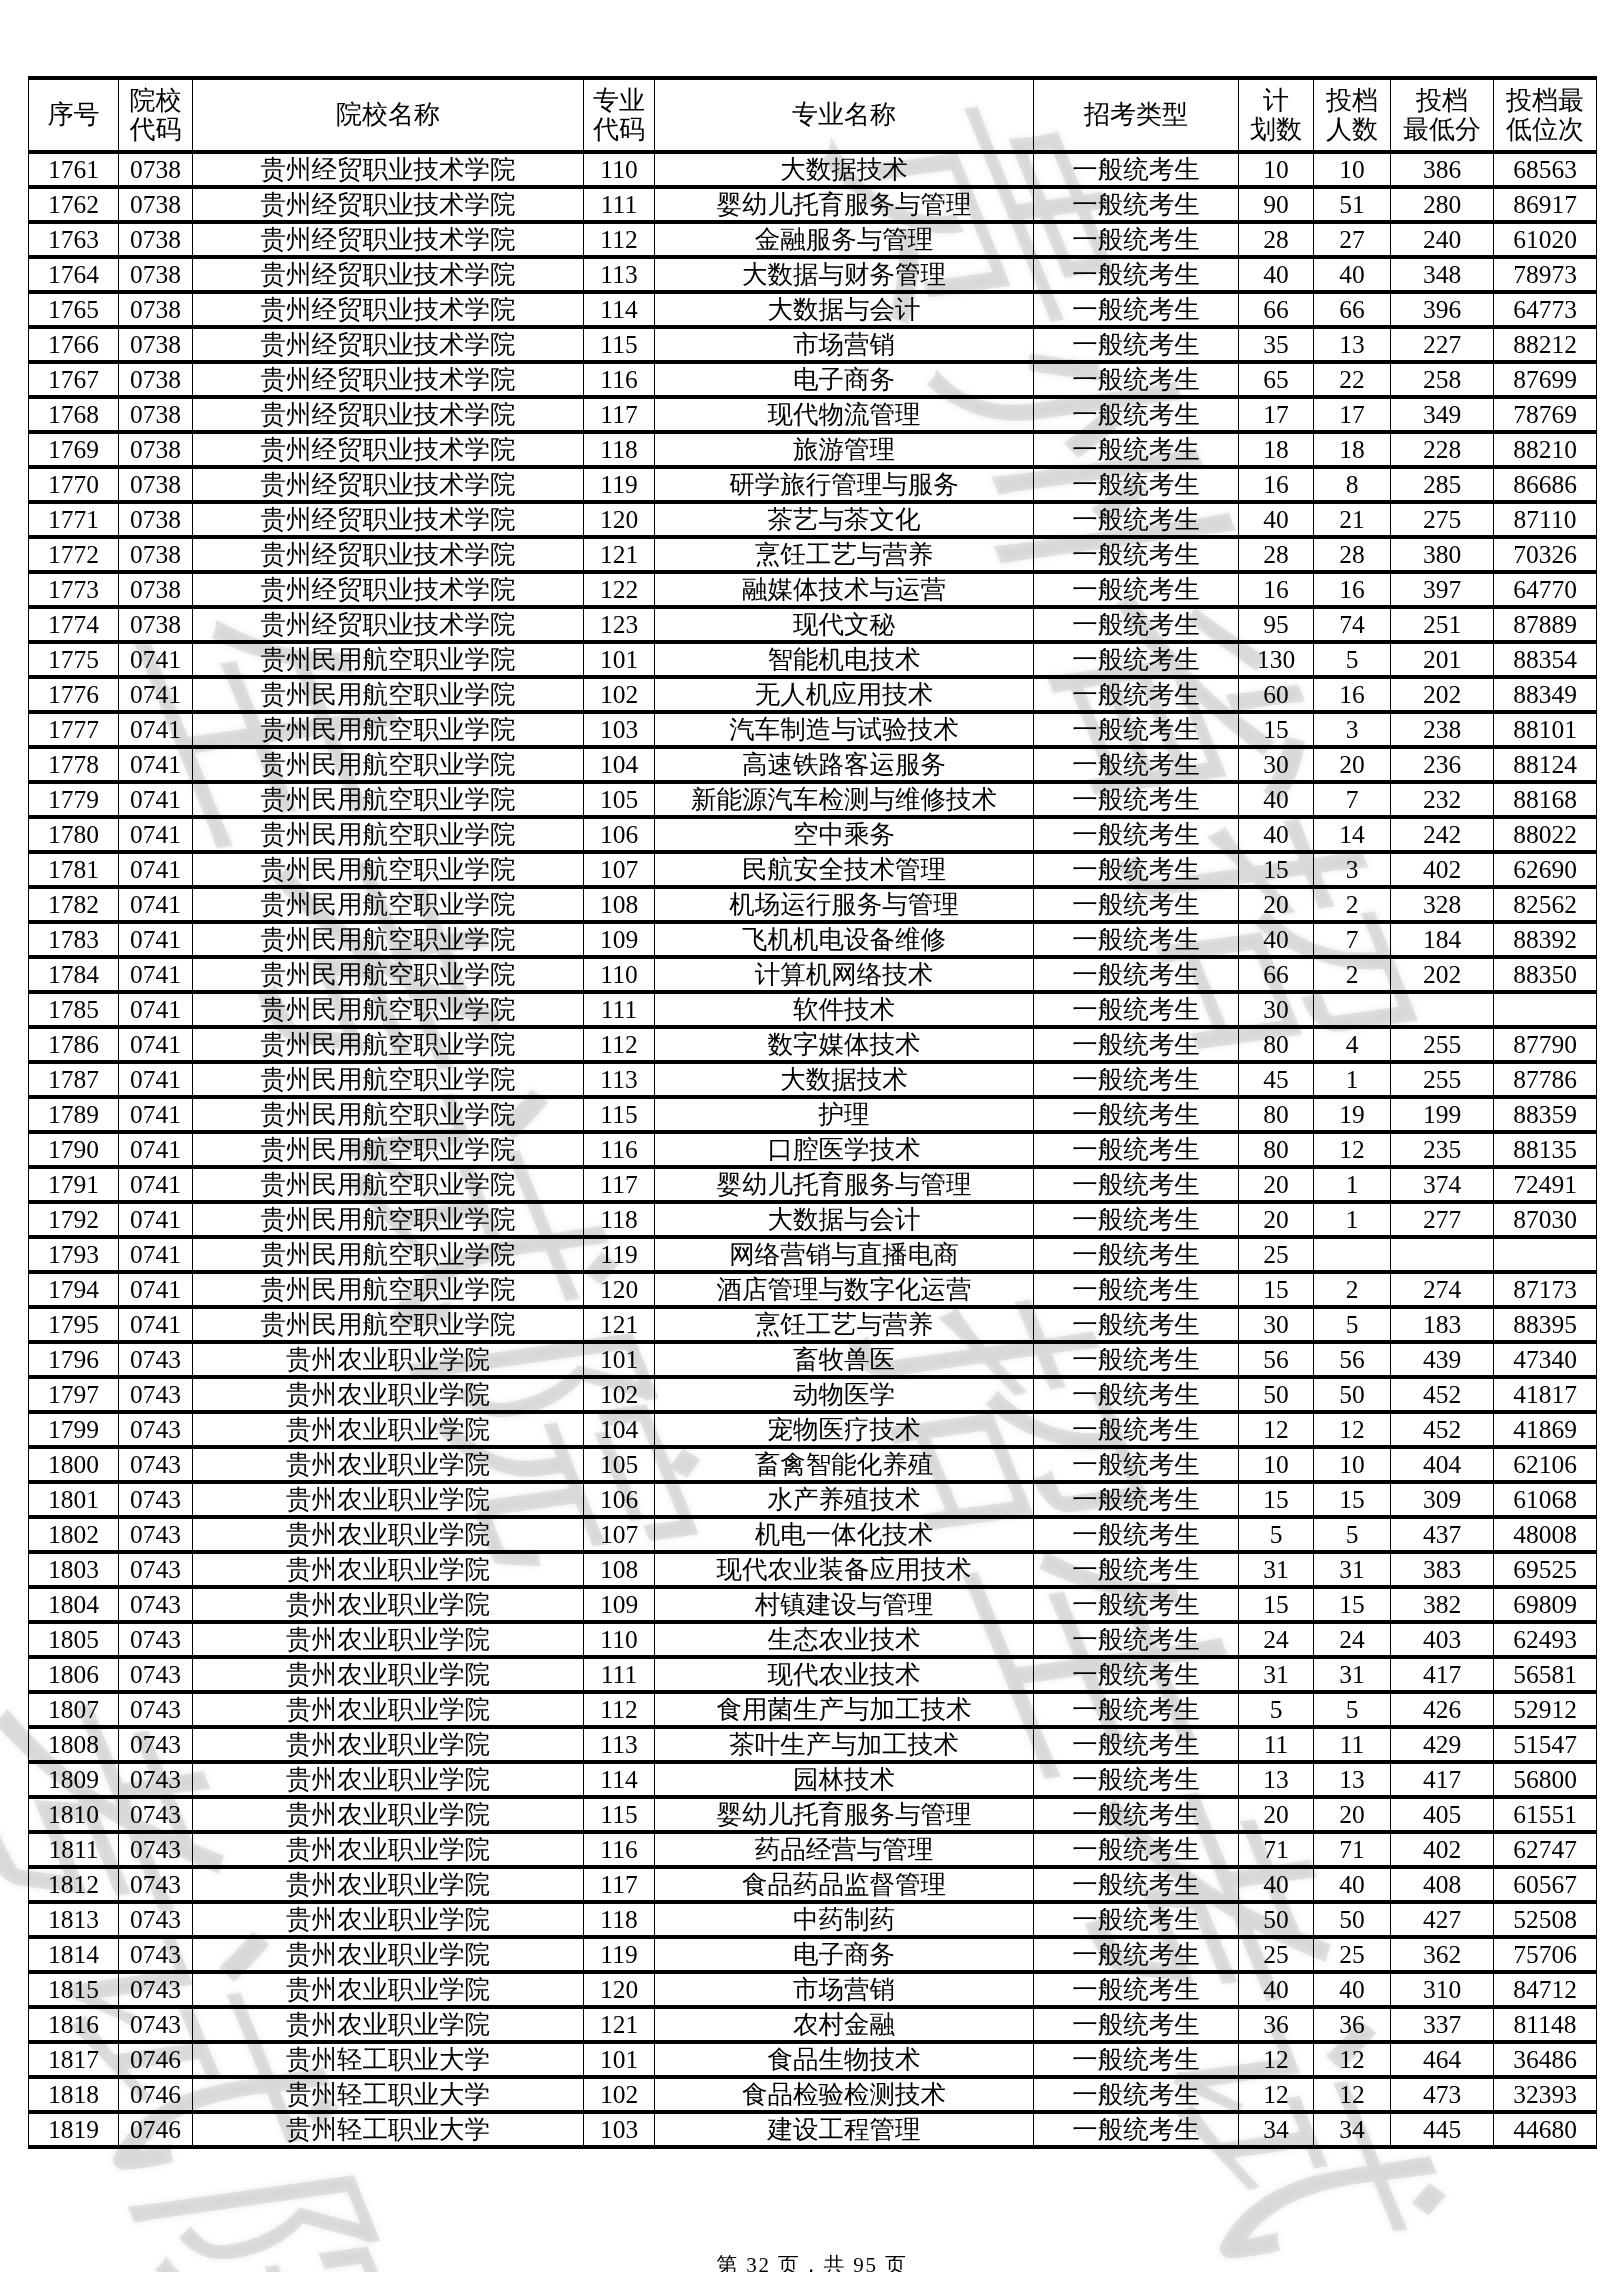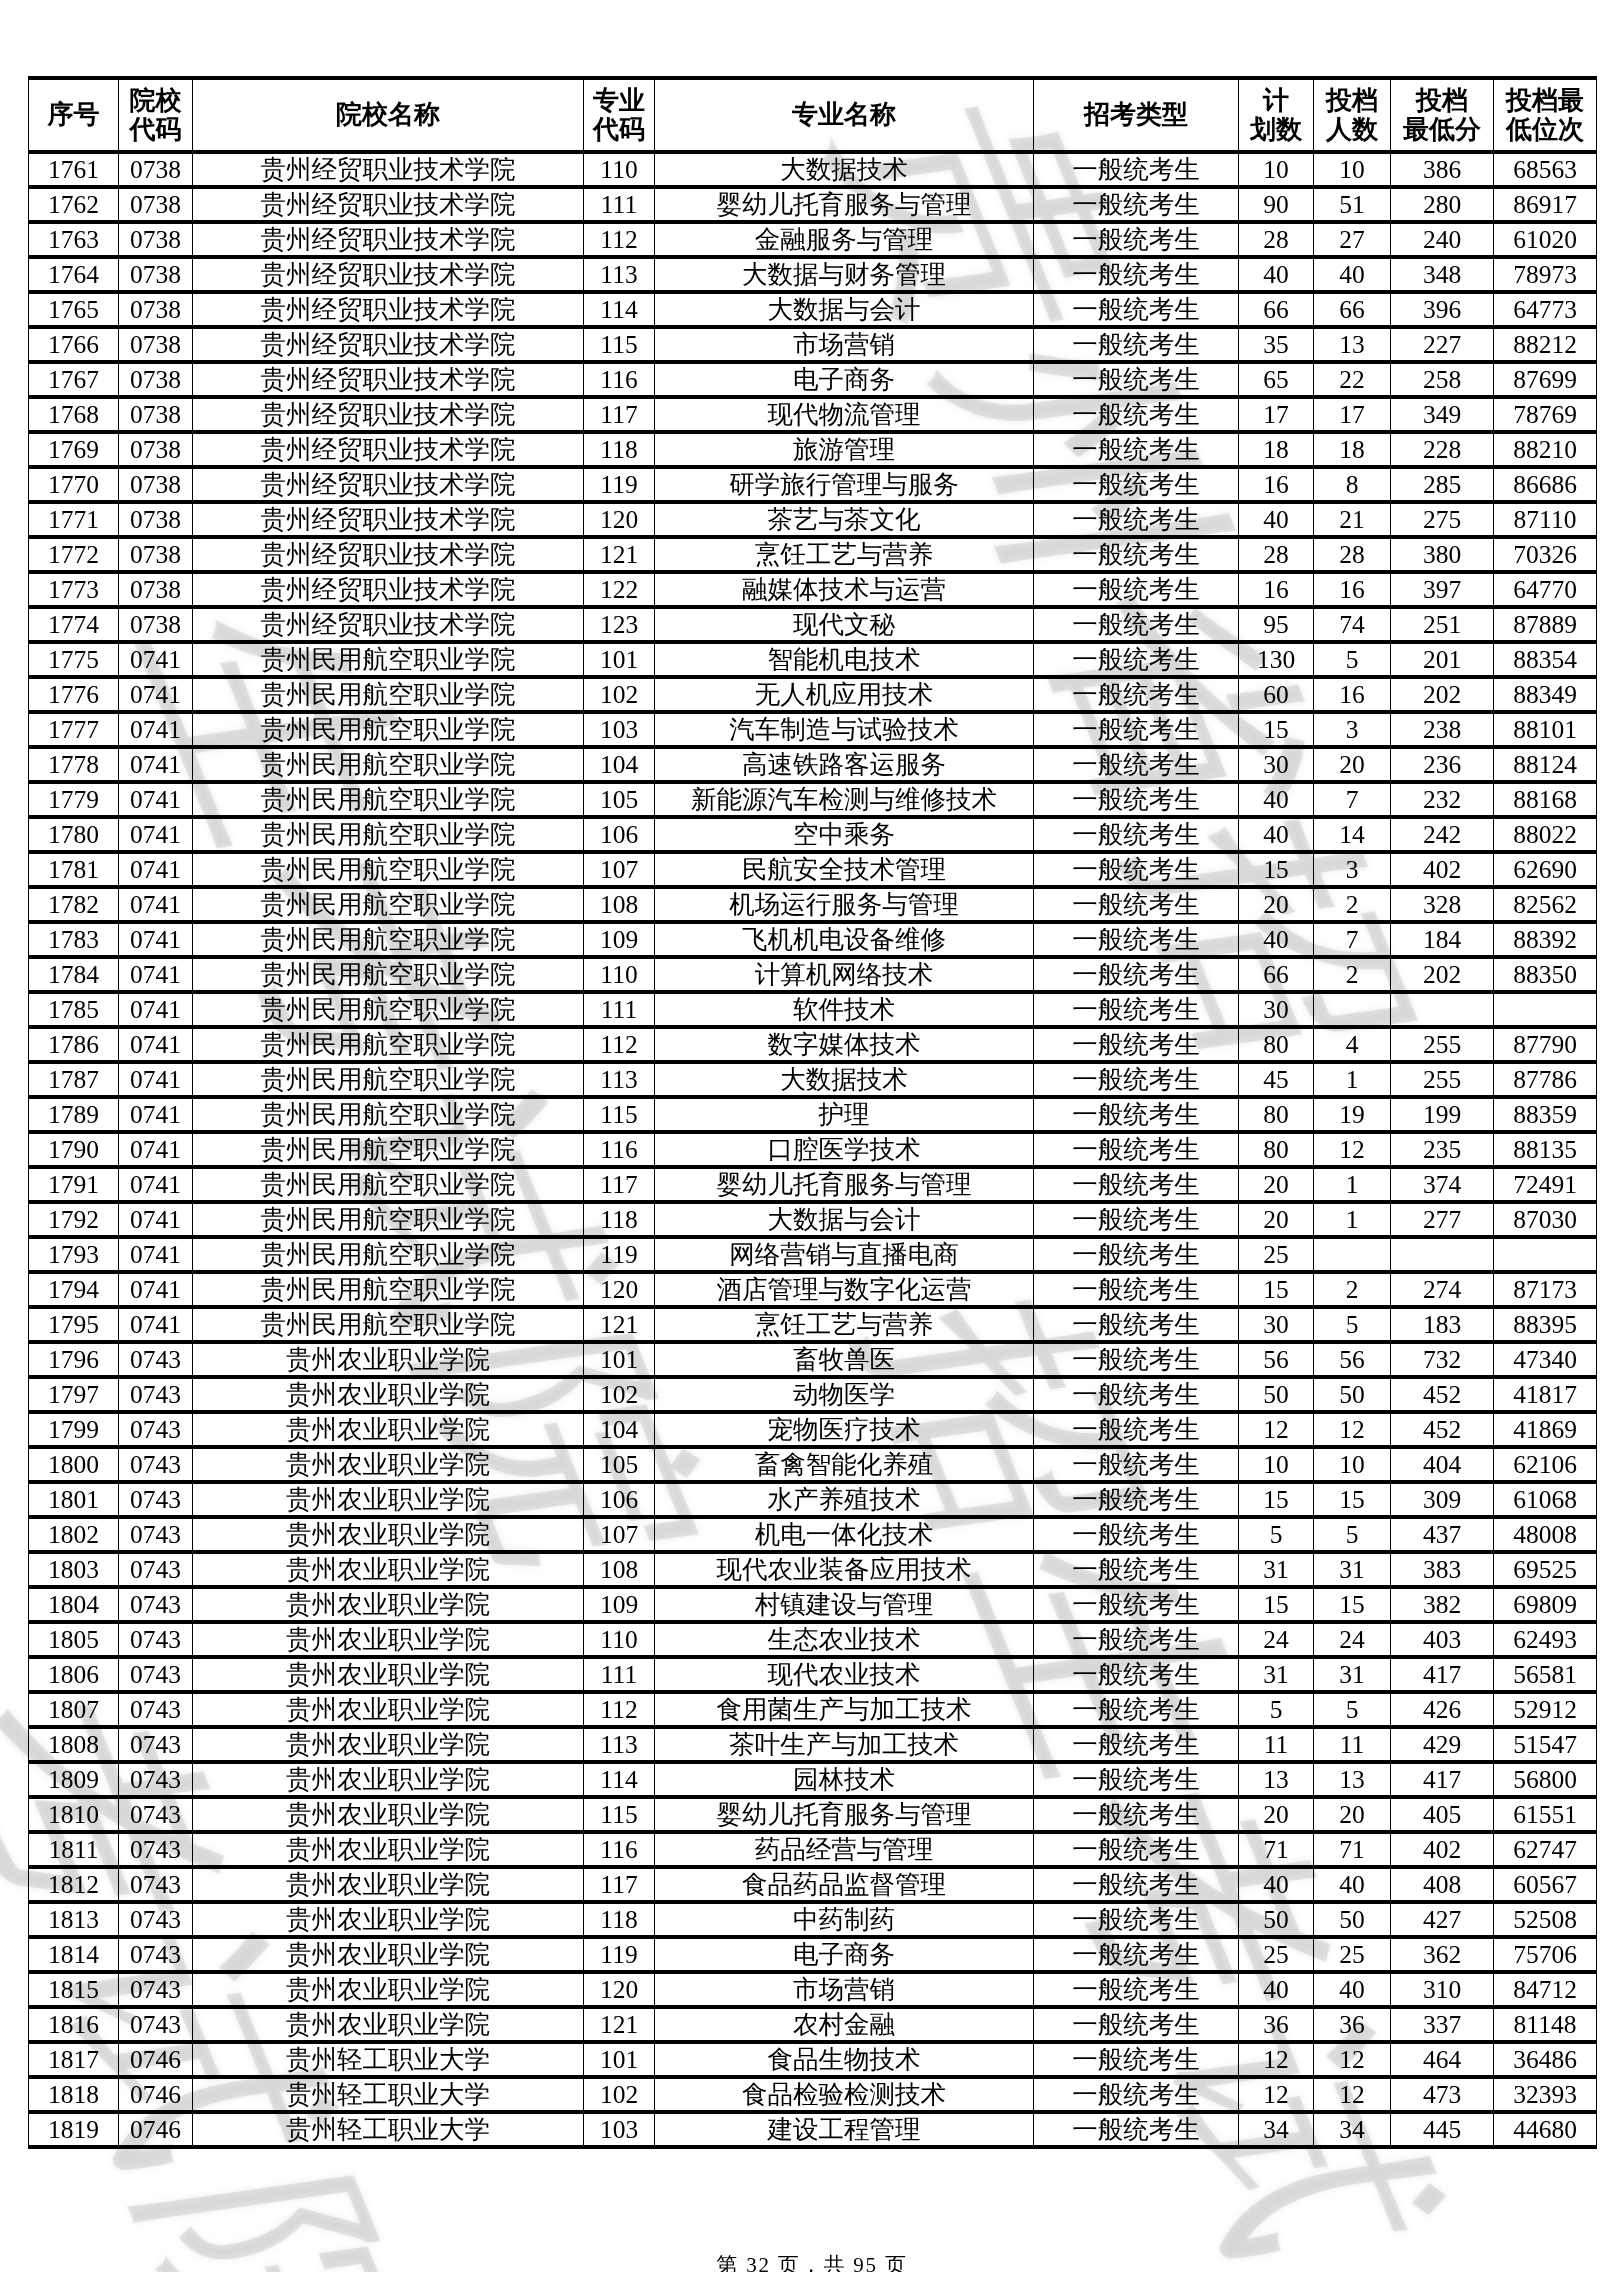--- a/index.html
+++ b/index.html
@@ -45,21 +45,21 @@
     border-top: 4.1px solid #000;
     border-bottom: 4.1px solid #000;
     text-align: center;
     vertical-align: middle;
     padding: 0;
     overflow: hidden;
   }
   table.scores thead th {
     height: 74px;
     font-size: 26px;
-    font-weight: bold;
+    font-weight: normal;
     line-height: 1.12;
     white-space: pre-line;
   }
   table.scores tbody td {
     height: 35px;
     font-size: 25.5px;
     line-height: 1;
     white-space: nowrap;
   }
   
@@ -526,21 +526,21 @@
       </tr>
       <tr>
         <td>1796</td>
         <td>0743</td>
         <td>贵州农业职业学院</td>
         <td>101</td>
         <td>畜牧兽医</td>
         <td>一般统考生</td>
         <td>56</td>
         <td>56</td>
-        <td>732</td>
+        <td>439</td>
         <td>47340</td>
       </tr>
       <tr>
         <td>1797</td>
         <td>0743</td>
         <td>贵州农业职业学院</td>
         <td>102</td>
         <td>动物医学</td>
         <td>一般统考生</td>
         <td>50</td>

